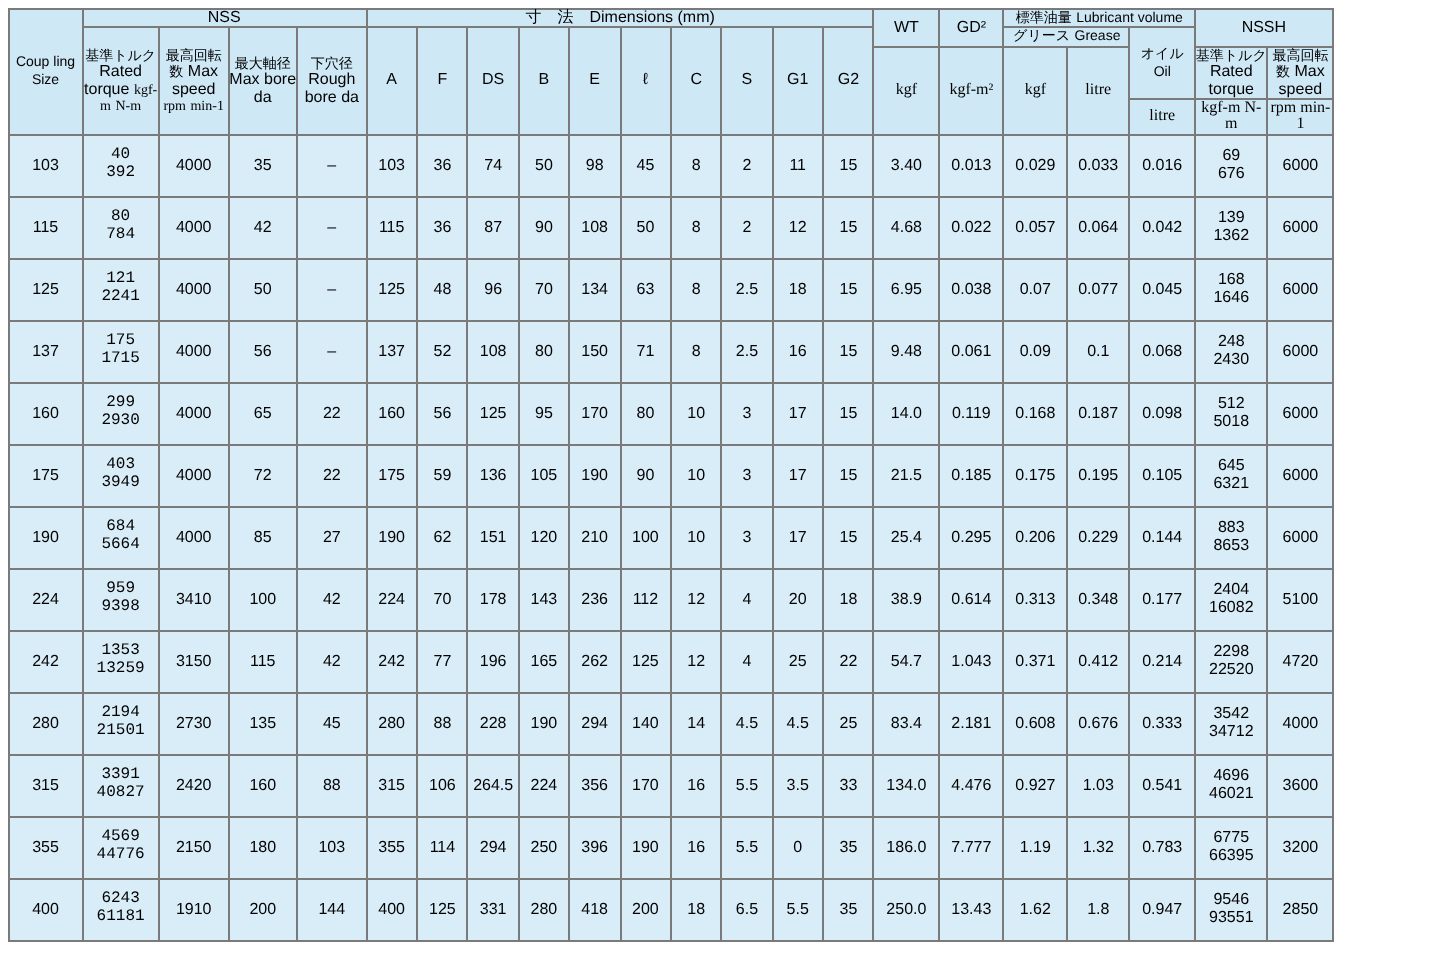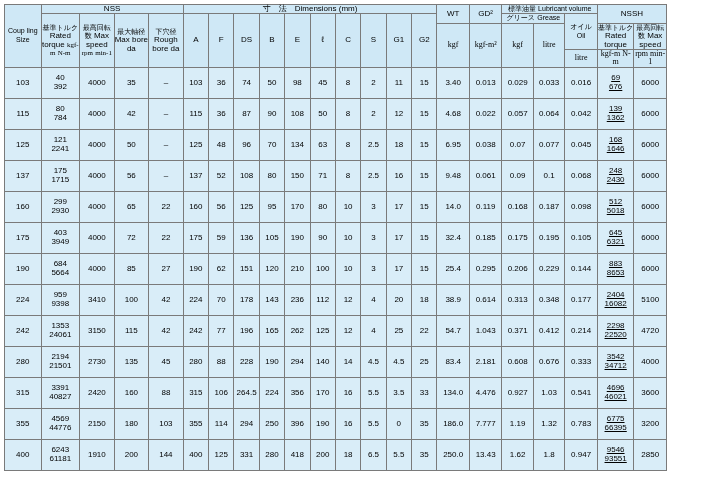--- a/index.html
+++ b/index.html
@@ -24,24 +24,24 @@
     line-height:1.05;
     padding:0;
     color:#000;
   }
   thead th{background:#cfe8f6;font-weight:normal;}
   tbody td{background:#d9edf8;height:30px;}
   .grp{font-size:9px;}
   .hdr-sub{font-size:7.5px;}
   .unit{font-size:7px;font-family:Liberation Serif, serif;}
   td.size{font-size:9px;}
-  td.torque span{display:block;font-size:8px;}
+  td.torque span{display:block;font-size:8px;font-family:Liberation Mono, monospace;}
   td.torque span.t1{}
   td.torque span.t2{}
-  .nssh span{display:block;font-size:8px;text-decoration:underline;}
+  .nssh span{display:block;font-size:8px;}
   .small{font-size:7px;}
   .jp{font-size:7px;}
   col.c-size{width:36px;}
   col.c-trq{width:38px;}
   col.c-spd{width:34px;}
   col.c-da{width:34px;}
   col.c-db{width:34px;}
   col.c-dim{width:25px;}
   col.c-wt{width:32px;}
   col.c-gd{width:32px;}
@@ -331,21 +331,21 @@
           <td>175</td>
           <td>59</td>
           <td>136</td>
           <td>105</td>
           <td>190</td>
           <td>90</td>
           <td>10</td>
           <td>3</td>
           <td>17</td>
           <td>15</td>
-          <td>32.4</td>
+          <td>21.5</td>
           <td>0.185</td>
           <td>0.175</td>
           <td>0.195</td>
           <td>0.105</td>
           <td class="nssh">
             <span>645</span>
             <span>6321</span>
           </td>
           <td>6000</td>
         </tr>
@@ -406,21 +406,21 @@
           <td class="nssh">
             <span>2404</span>
             <span>16082</span>
           </td>
           <td>5100</td>
         </tr>
         <tr>
           <td class="size">242</td>
           <td class="torque">
             <span class="t1">1353</span>
-            <span class="t2">24061</span>
+            <span class="t2">13259</span>
           </td>
           <td>3150</td>
           <td>115</td>
           <td>42</td>
           <td>242</td>
           <td>77</td>
           <td>196</td>
           <td>165</td>
           <td>262</td>
           <td>125</td>

